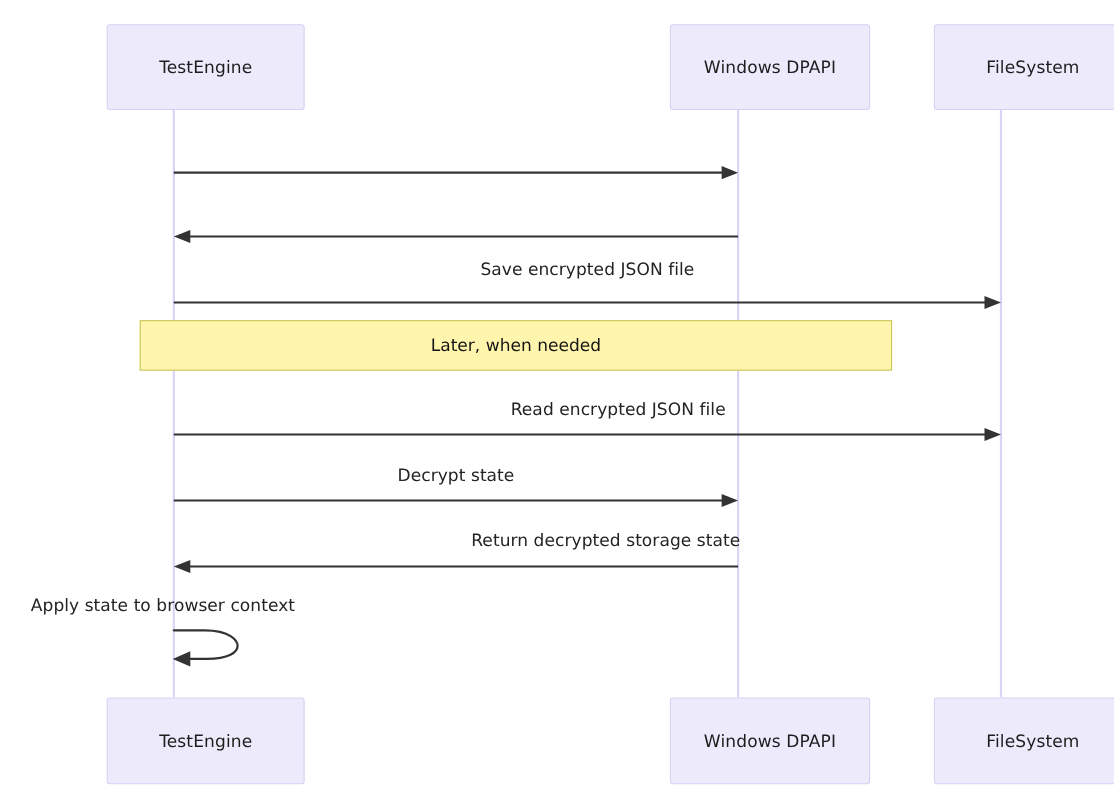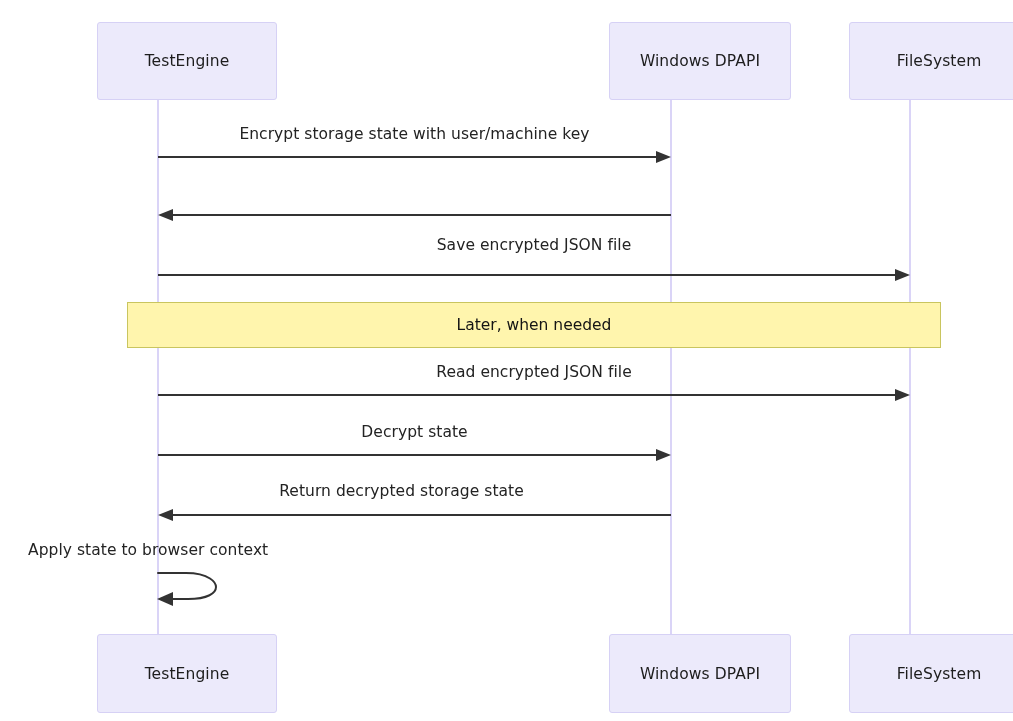--- a/index.html
+++ b/index.html
@@ -85,54 +85,53 @@
   <div class="participant-box" style="left:68px; top:22px; width:180px; height:78px;">
     <span class="participant-label">TestEngine</span>
   </div>
   <div class="participant-box" style="left:580px; top:22px; width:182px; height:78px;">
     <span class="participant-label">Windows DPAPI</span>
   </div>
   <div class="participant-box" style="left:820px; top:22px; width:180px; height:78px;">
     <span class="participant-label">FileSystem</span>
   </div>
 
-  <div class="msg-label" style="left:158px; top:125px; width:513px;">Encrypt storage state with user/machine key</div>
   <svg class="arrow-svg" style="left:158px; top:149px; width:513px; height:16px;" viewBox="0 0 513 16">
     <line x1="0" y1="8" x2="505" y2="8" stroke="#333333" stroke-width="2"></line>
     <polygon points="513,8 498,2 498,14" fill="#333333"></polygon>
   </svg>
 
   <svg class="arrow-svg" style="left:158px; top:207px; width:513px; height:16px;" viewBox="0 0 513 16">
     <line x1="8" y1="8" x2="513" y2="8" stroke="#333333" stroke-width="2"></line>
     <polygon points="0,8 15,2 15,14" fill="#333333"></polygon>
   </svg>
 
   <div class="msg-label" style="left:158px; top:236px; width:752px;">Save encrypted JSON file</div>
   <svg class="arrow-svg" style="left:158px; top:267px; width:752px; height:16px;" viewBox="0 0 752 16">
     <line x1="0" y1="8" x2="744" y2="8" stroke="#333333" stroke-width="2"></line>
     <polygon points="752,8 737,2 737,14" fill="#333333"></polygon>
   </svg>
 
-  <div class="note-box" style="left:127px; top:291px; width:814px; height:46px;margin-top:11px;">
+  <div class="note-box" style="left:127px; top:291px; width:684px; height:46px;">
     <span class="note-label">Later, when needed</span>
   </div>
 
-  <div class="msg-label" style="left:158px; top:363px; width:752px;">Read encrypted JSON file</div>
+  <div class="msg-label" style="left:158px; top:363px; width:752px;padding-left:28px;">Read encrypted JSON file</div>
   <svg class="arrow-svg" style="left:158px; top:387px; width:752px; height:16px;" viewBox="0 0 752 16">
     <line x1="0" y1="8" x2="744" y2="8" stroke="#333333" stroke-width="2"></line>
     <polygon points="752,8 737,2 737,14" fill="#333333"></polygon>
   </svg>
 
   <div class="msg-label" style="left:158px; top:423px; width:513px;">Decrypt state</div>
   <svg class="arrow-svg" style="left:158px; top:447px; width:513px; height:16px;" viewBox="0 0 513 16">
     <line x1="0" y1="8" x2="505" y2="8" stroke="#333333" stroke-width="2"></line>
     <polygon points="513,8 498,2 498,14" fill="#333333"></polygon>
   </svg>
 
-  <div class="msg-label" style="left:145px; top:482px; width:513px;">Return decrypted storage state</div>
+  <div class="msg-label" style="left:160px; top:482px; width:513px;text-align:right;">Return decrypted storage state</div>
   <svg class="arrow-svg" style="left:158px; top:507px; width:513px; height:16px;" viewBox="0 0 513 16">
     <line x1="8" y1="8" x2="513" y2="8" stroke="#333333" stroke-width="2"></line>
     <polygon points="0,8 15,2 15,14" fill="#333333"></polygon>
   </svg>
 
   <div class="msg-label" style="left:28px; top:541px; width:auto; text-align:left;">Apply state to browser context</div>
   <svg class="loop-svg" style="left:150px; top:565px; width:90px; height:50px;" viewBox="0 0 90 50">
     <path d="M 8 8 L 36 8 C 60 8 66 18 66 22 C 66 28 58 34 38 34 L 22 34" fill="none" stroke="#333333" stroke-width="2" stroke-linecap="round"></path>
     <polygon points="7,34 23,27 23,41" fill="#333333"></polygon>
   </svg>

